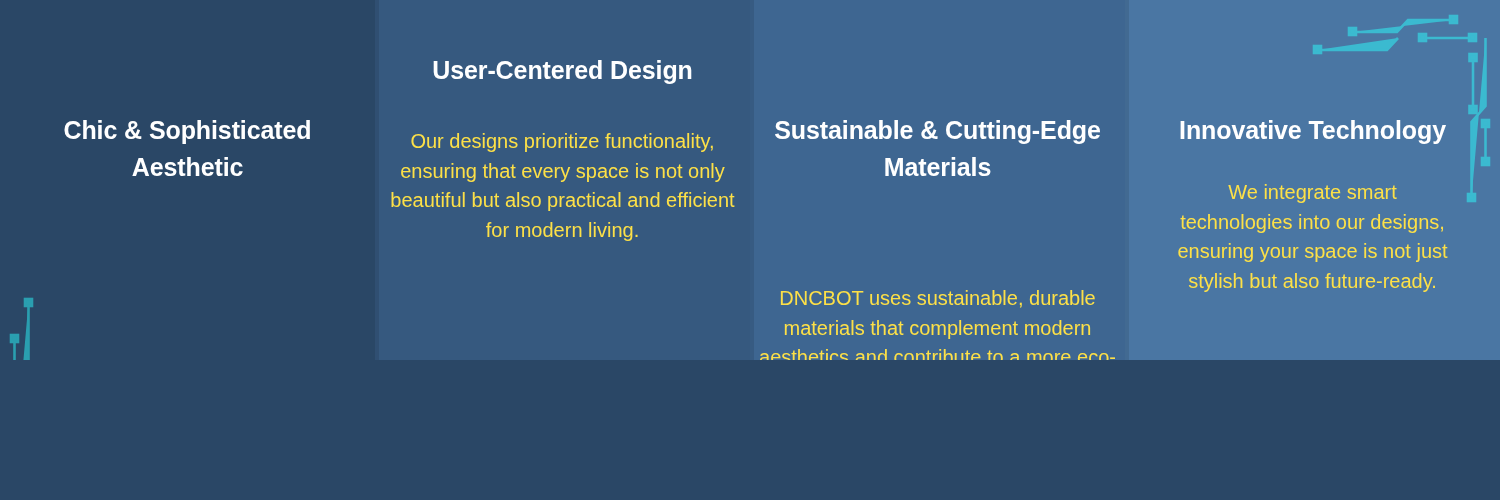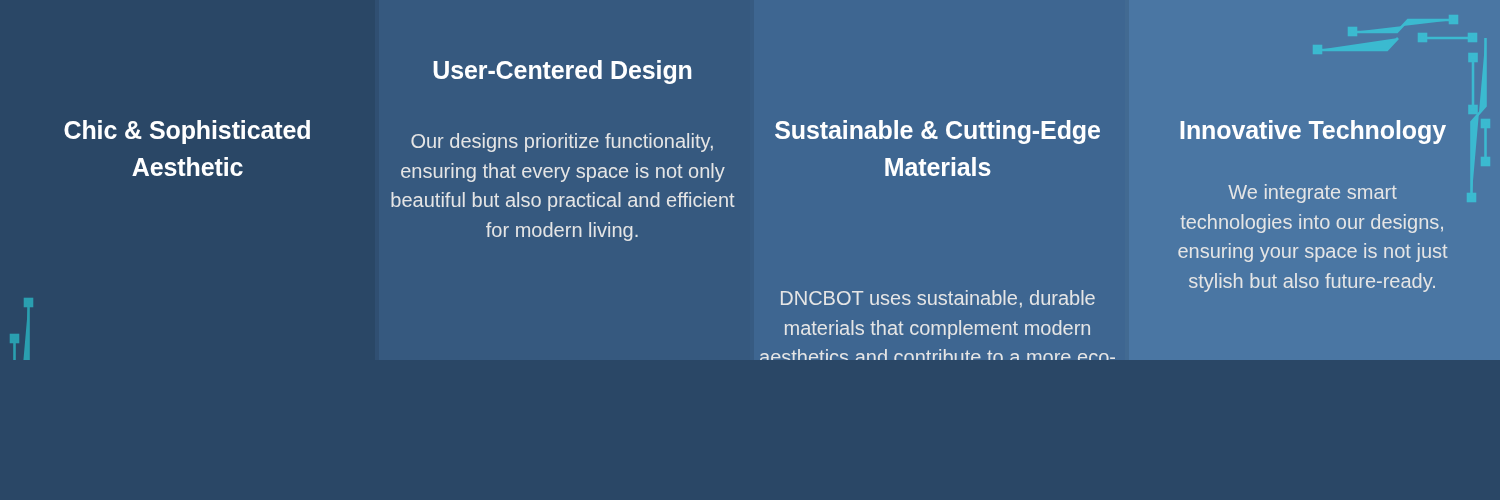--- a/index.html
+++ b/index.html
@@ -57,21 +57,21 @@
     letter-spacing: -0.1px;
     position: relative;
     z-index: 3;
   }
 
   .panel-body {
     margin: 0;
     width: 100%;
     box-sizing: border-box;
     text-align: center;
-    color: #e5e5e5;
+    color: #fde047;
     font-size: 20px;
     line-height: 29.5px;
     font-weight: 400;
     position: relative;
     z-index: 3;
   }
 
   
   .p1 { background: #2a4766; }
   .p2 { background: #36597f; }

